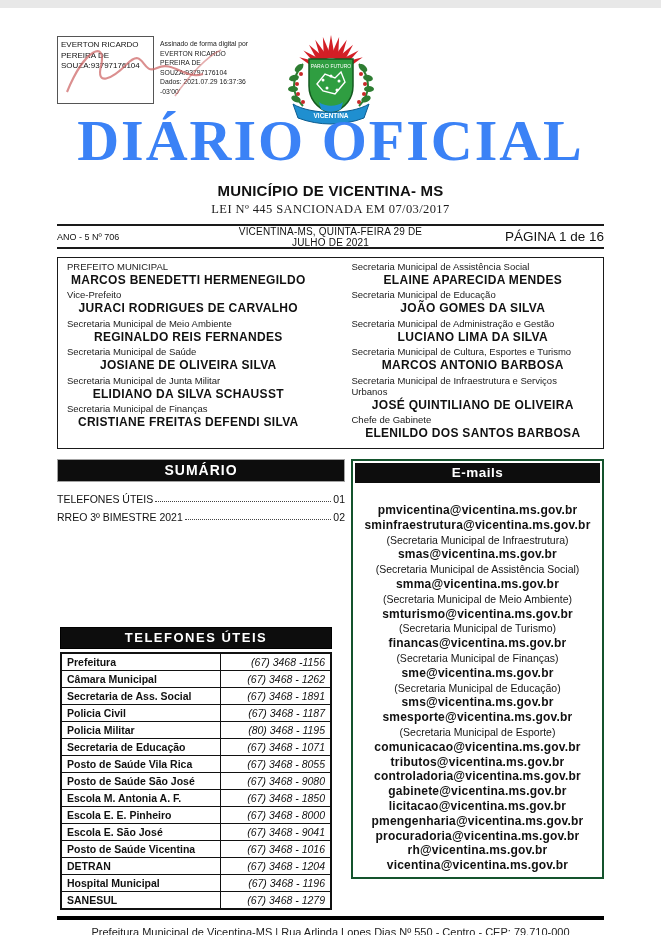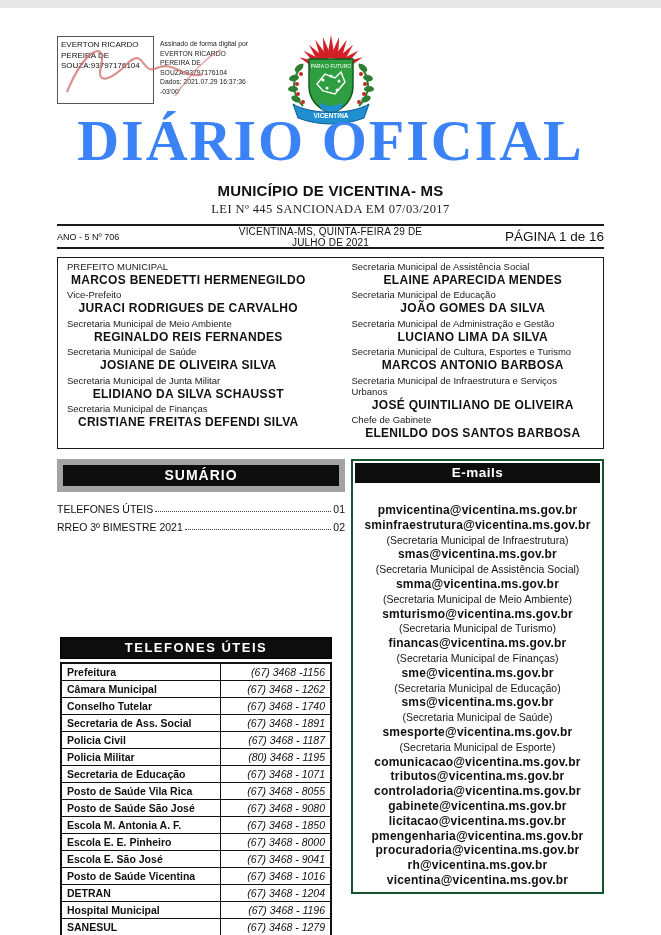--- a/index.html
+++ b/index.html
@@ -34,21 +34,21 @@
   .role{font-size:9.5px;color:#1a1a1a;margin-top:2.5px;}
   .oname{font-size:12px;font-weight:bold;text-align:center;margin:1px 0 2px;letter-spacing:.3px;}
 
   
   .main{margin-top:10px;display:flex;justify-content:space-between;align-items:flex-start;}
   .leftcol{width:288px;}
   .rightcol{width:253px;}
 
   .barhead{background:#0d0d0d;color:#fff;font-weight:bold;text-align:center;
            padding:2px 0 3px;letter-spacing:1px;}
-  .sumario .barhead{font-size:14px;border:6px solid #a3a3a3;}
+  .sumario .barhead{font-size:14px;border:1px solid #a3a3a3;}
   .sumario-items{margin-top:5px;}
   .sum-row{display:flex;align-items:flex-end;font-size:10.5px;height:18px;}
   .sum-label{white-space:nowrap;}
   .leader{flex:1;border-bottom:1.6px dotted #444;margin:0 2px 3px 2px;}
   .sum-page{white-space:nowrap;}
 
   .telefones{margin-top:104px;width:272px;margin-left:3px;}
   .telefones .barhead{font-size:13px;letter-spacing:1.5px;margin-bottom:3px;border:1px solid #000;}
   .tel-table{width:100%;border-collapse:collapse;border:2px solid #111;}
   .tel-table td{border:1.5px solid #111;font-size:10.5px;padding:1.5px 5px;height:13px;}
@@ -225,24 +225,20 @@
             <tbody>
               <tr>
                   <td class="pn">Prefeitura</td>
                   <td class="pv">(67) 3468 -1156</td>
                 </tr>
               <tr>
                   <td class="pn">Câmara Municipal</td>
                   <td class="pv">(67) 3468 - 1262</td>
                 </tr>
               <tr>
-                  <td class="pn">Conselho Tutelar</td>
-                  <td class="pv">(67) 3468 - 1740</td>
-                </tr>
-              <tr>
                   <td class="pn">Secretaria de Ass. Social</td>
                   <td class="pv">(67) 3468 - 1891</td>
                 </tr>
               <tr>
                   <td class="pn">Policia Civil</td>
                   <td class="pv">(67) 3468 - 1187</td>
                 </tr>
               <tr>
                   <td class="pn">Policia Militar</td>
                   <td class="pv">(80) 3468 - 1195</td>
@@ -303,21 +299,20 @@
             <div class="note">(Secretaria Municipal de Assistência Social)</div>
             <div class="email">smma@vicentina.ms.gov.br</div>
             <div class="note">(Secretaria Municipal de Meio Ambiente)</div>
             <div class="email">smturismo@vicentina.ms.gov.br</div>
             <div class="note">(Secretaria Municipal de Turismo)</div>
             <div class="email">financas@vicentina.ms.gov.br</div>
             <div class="note">(Secretaria Municipal de Finanças)</div>
             <div class="email">sme@vicentina.ms.gov.br</div>
             <div class="note">(Secretaria Municipal de Educação)</div>
             <div class="email">sms@vicentina.ms.gov.br</div>
-            <div class="note">(Secretaria Municipal de Saúde)</div>
             <div class="email">smesporte@vicentina.ms.gov.br</div>
             <div class="note">(Secretaria Municipal de Esporte)</div>
             <div class="email">comunicacao@vicentina.ms.gov.br</div>
             <div class="email">tributos@vicentina.ms.gov.br</div>
             <div class="email">controladoria@vicentina.ms.gov.br</div>
             <div class="email">gabinete@vicentina.ms.gov.br</div>
             <div class="email">licitacao@vicentina.ms.gov.br</div>
             <div class="email">pmengenharia@vicentina.ms.gov.br</div>
             <div class="email">procuradoria@vicentina.ms.gov.br</div>
             <div class="email">rh@vicentina.ms.gov.br</div>

